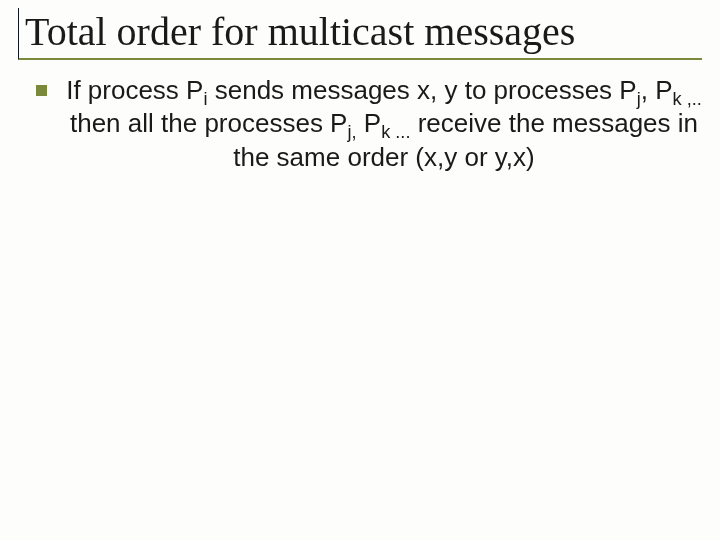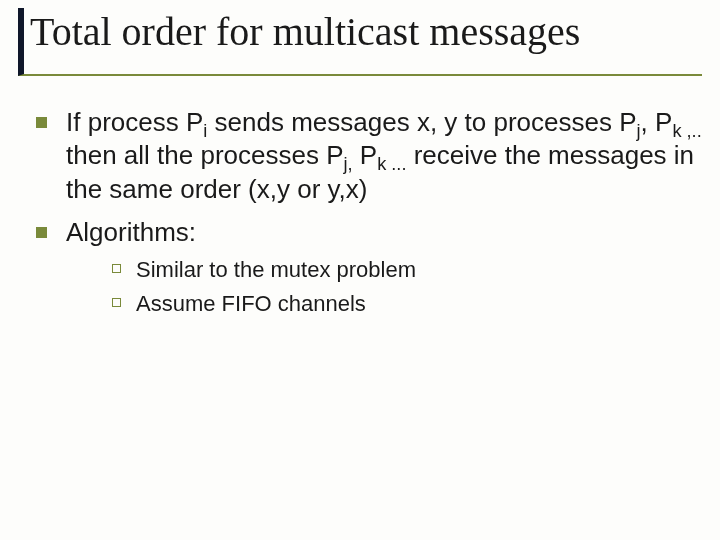--- a/index.html
+++ b/index.html
@@ -13,33 +13,34 @@
   }
   .slide {
     position: relative;
     width: 720px;
     height: 540px;
     box-sizing: border-box;
     padding: 8px 18px 18px 18px;
   }
   .title-wrap {
     border-bottom: 2px solid #7a8a3a;
-    border-left: 6px solid #0f172a;
-    padding: 2px 0 20px 6px;
-    margin-bottom: 30px;
+    border-left: 1px solid #0f172a;
+    padding: 2px 0 4px 6px;
+    margin-bottom: 14px;
   }
   .title {
     font-family: "Times New Roman", Times, serif;
     font-size: 40px;
     font-weight: 400;
     line-height: 1.1;
     letter-spacing: 0px;
   }
   .body {
     margin-left: 14px;
+    text-align: center;
   }
   ul.level1 {
     list-style: none;
     padding: 0;
     margin: 0;
   }
   ul.level1 > li {
     position: relative;
     padding-left: 34px;
     font-size: 26px;
@@ -87,19 +88,15 @@
 </head>
 <body>
 
 <div class="slide">
   <div class="title-wrap">
     <div class="title">Total order for multicast messages</div>
   </div>
   <div class="body">
     <ul class="level1" id="level1-list">
         <li><span>If process P</span><span class="sub">i</span><span> sends messages x, y to processes P</span><span class="sub">j</span><span>, P</span><span class="sub">k ,..</span><span> then all the processes P</span><span class="sub">j,</span><span> P</span><span class="sub">k ...</span><span> receive the messages in the same order (x,y or y,x)</span></li>
-        <li><span>Algorithms:</span><ul class="level2">
-            <li><span>Similar to the mutex problem</span></li>
-            <li><span>Assume FIFO channels</span></li>
-          </ul></li>
       </ul>
   </div>
 </div>
 
 </body></html>

